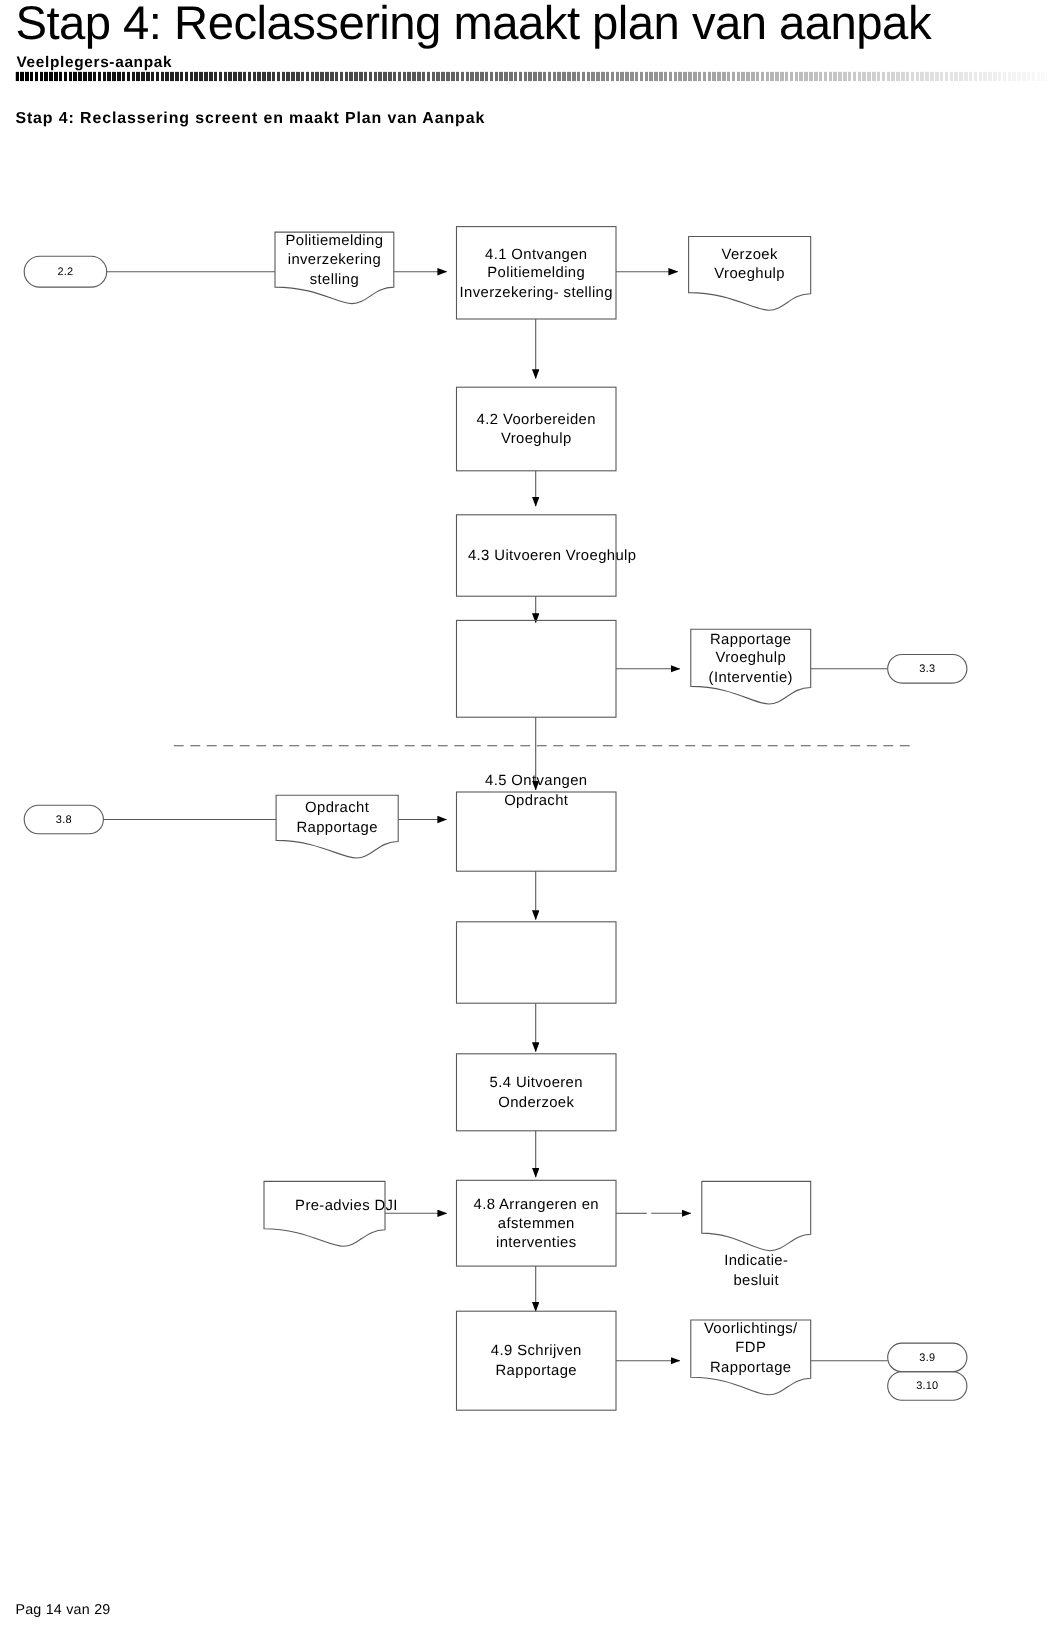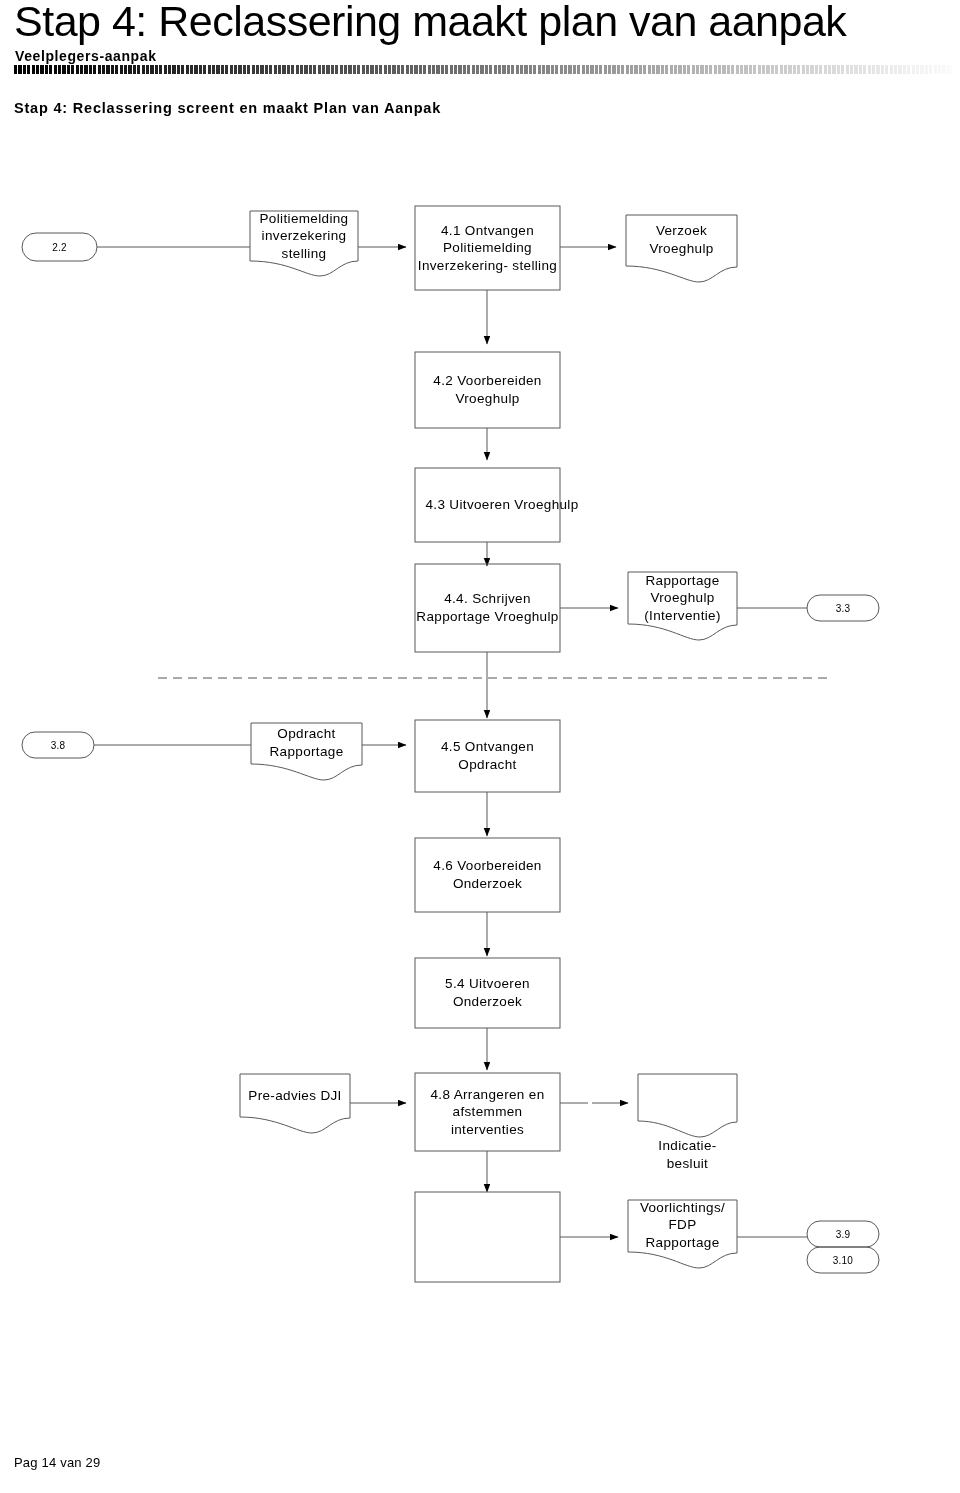--- a/index.html
+++ b/index.html
@@ -217,28 +217,27 @@
   <div class="conn-label" style="left:22px;  top:233px;  width:75px; height:28px;">2.2</div>
   <div class="conn-label" style="left:807px; top:595px;  width:72px; height:26px;">3.3</div>
   <div class="conn-label" style="left:22px;  top:732px;  width:72px; height:26px;">3.8</div>
   <div class="conn-label" style="left:807px; top:1221px; width:72px; height:26px;">3.9</div>
   <div class="conn-label" style="left:807px; top:1247px; width:72px; height:26px;">3.10</div>
 
   <div class="node-label" style="left:252px; top:211px; width:104px; height:50px;">Politiemelding inverzekering stelling</div>
   <div class="node-label" style="left:628px; top:215px; width:107px; height:50px;">Verzoek Vroeghulp</div>
   <div class="node-label" style="left:630px; top:572px; width:105px; height:52px;">Rapportage Vroeghulp (Interventie)</div>
   <div class="node-label" style="left:253px; top:721px; width:107px; height:44px;">Opdracht Rapportage</div>
-  <div class="node-label" style="left:242px; top:1073px; width:106px; height:45px;">Pre-advies DJI</div>
+  <div class="node-label" style="left:242px; top:1073px; width:106px; height:45px;padding-left:20px;">Pre-advies DJI</div>
   <div class="node-label" style="left:640px; top:1111px; width:95px; height:48px;margin-top:20px;">Indicatie- besluit</div>
   <div class="node-label" style="left:630px; top:1199px; width:105px; height:52px;">Voorlichtings/ FDP Rapportage</div>
 
   <div class="node-label" style="left:415px; top:206px;  width:145px; height:84px;border-radius:27px;">4.1 Ontvangen Politiemelding Inverzekering- stelling</div>
   <div class="node-label" style="left:415px; top:352px;  width:145px; height:76px;">4.2 Voorbereiden Vroeghulp</div>
   <div class="node-label" style="left:415px; top:468px;  width:174px; height:74px;">4.3 Uitvoeren Vroeghulp</div>
-  <div class="node-label" style="left:415px; top:564px;  width:145px; height:88px;">4.4. Schrijven Rapportage Vroeghulp</div>
-  <div class="node-label" style="left:415px; top:720px;  width:145px; height:72px;">4.5 Ontvangen Opdracht</div>
-  <div class="node-label" style="left:415px; top:838px;  width:145px; height:74px;">4.6 Voorbereiden Onderzoek</div>
+  <div class="node-label" style="left:415px; top:683px;  width:145px; height:72px;">4.5 Ontvangen Opdracht</div>
   <div class="node-label" style="left:415px; top:958px;  width:145px; height:70px;">5.4 Uitvoeren Onderzoek</div>
   <div class="node-label" style="left:415px; top:1073px; width:145px; height:78px;">4.8 Arrangeren en afstemmen interventies</div>
+  <div class="node-label" style="left:415px; top:1192px; width:145px; height:90px;">4.9 Schrijven Rapportage</div>
 
 </div>
 
 <div id="page-footer">Pag 14 van 29</div>
 
 </body></html>

